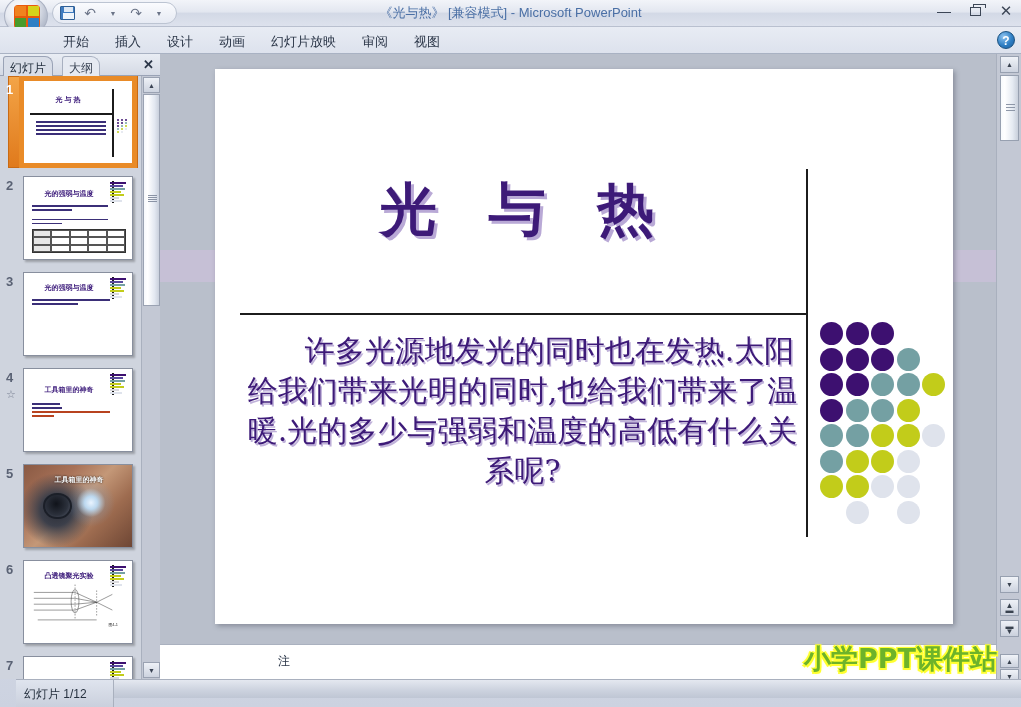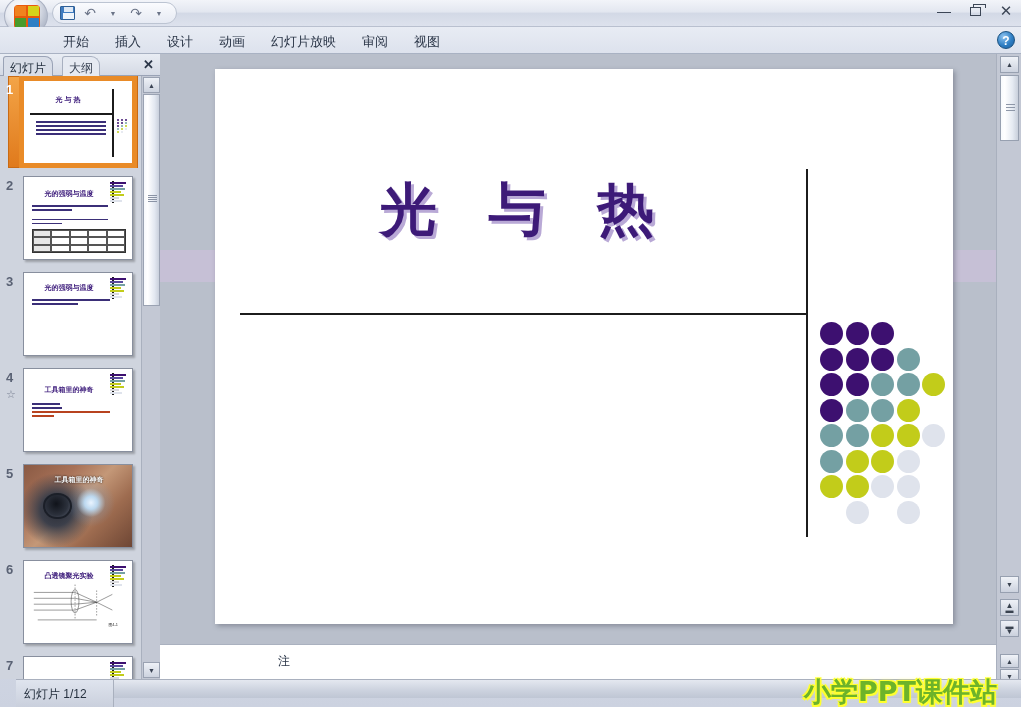--- a/index.html
+++ b/index.html
@@ -312,21 +312,21 @@
   }
   .vs-bottom-up { position:absolute; left:3px; top:600px; width:19px; height:14px;
     background: linear-gradient(180deg,#f0f3f8,#ccd2de); border:1px solid #97a0b0;
     display:flex; align-items:center; justify-content:center; font-size:7px; color:#39424f; }
   .vs-bottom-dn { position:absolute; left:3px; top:615px; width:19px; height:14px;
     background: linear-gradient(180deg,#f0f3f8,#ccd2de); border:1px solid #97a0b0;
     display:flex; align-items:center; justify-content:center; font-size:7px; color:#39424f; }
 
   
   .watermark {
-    position: absolute; right: 24px; top: 678px; text-align: center;
+    position: absolute; right: 24px; top: 645px; text-align: center;
     pointer-events: none;
   }
   .wm1 {
     font-size: 27px; font-weight: bold;
     font-family: "DejaVu Sans", sans-serif;
     color: #6db32a;
     text-shadow:
       -1.5px -1.5px 0 #ffff2e, 1.5px -1.5px 0 #ffff2e,
       -1.5px 1.5px 0 #ffff2e, 1.5px 1.5px 0 #ffff2e,
       0 0 4px #ffff66;
@@ -369,20 +369,21 @@
         <span>▼</span>
       </div>
       <div class="qat-btn undo">
         <span>↷</span>
       </div>
       <div class="qat-btn sep-caret">
         <span>▼</span>
       </div>
     </div>
 
+    <div class="win-title">《光与热》 [兼容模式] - Microsoft PowerPoint</div>
 
     <div class="winbtns">
       <div class="winbtn wb-min">
         <span>—</span>
       </div>
       <div class="winbtn">
         <span class="wb-rest"></span>
       </div>
       <div class="winbtn wb-close">
         <span>✕</span>
@@ -621,20 +622,21 @@
   </div>
 
   <div class="stage">
     <div class="bg-band"></div>
 
     <div class="slide">
       <div class="slide-vrule"></div>
       <div class="slide-hrule"></div>
 
       <div class="slide-title">光 与 热</div>
+      <div class="slide-body">许多光源地发光的同时也在发热.太阳给我们带来光明的同时,也给我们带来了温暖.光的多少与强弱和温度的高低有什么关系呢?</div>
 
       <div class="dotgrid">
           <i style="left: 0px; top: 0px; background: rgb(61, 16, 112);"></i>
           <i style="left: 25.5px; top: 0px; background: rgb(61, 16, 112);"></i>
           <i style="left: 51px; top: 0px; background: rgb(61, 16, 112);"></i>
           <i style="left: 0px; top: 25.5px; background: rgb(61, 16, 112);"></i>
           <i style="left: 25.5px; top: 25.5px; background: rgb(61, 16, 112);"></i>
           <i style="left: 51px; top: 25.5px; background: rgb(61, 16, 112);"></i>
           <i style="left: 76.5px; top: 25.5px; background: rgb(116, 160, 163);"></i>
           <i style="left: 0px; top: 51px; background: rgb(61, 16, 112);"></i>

